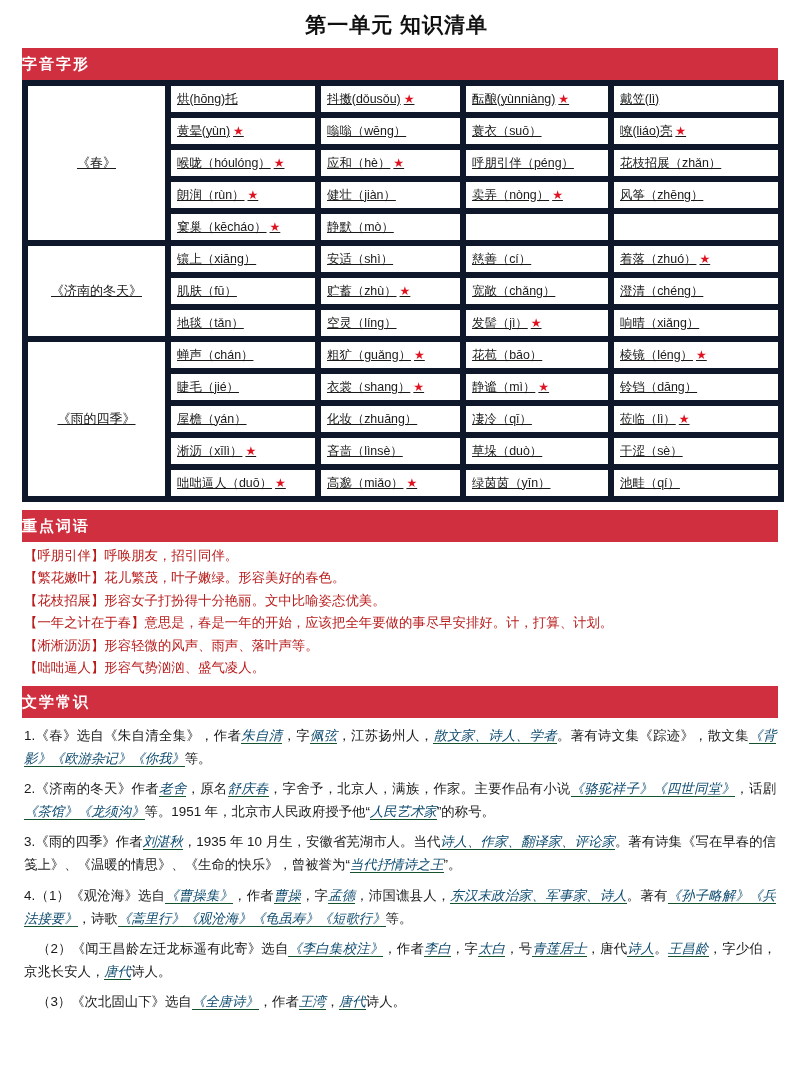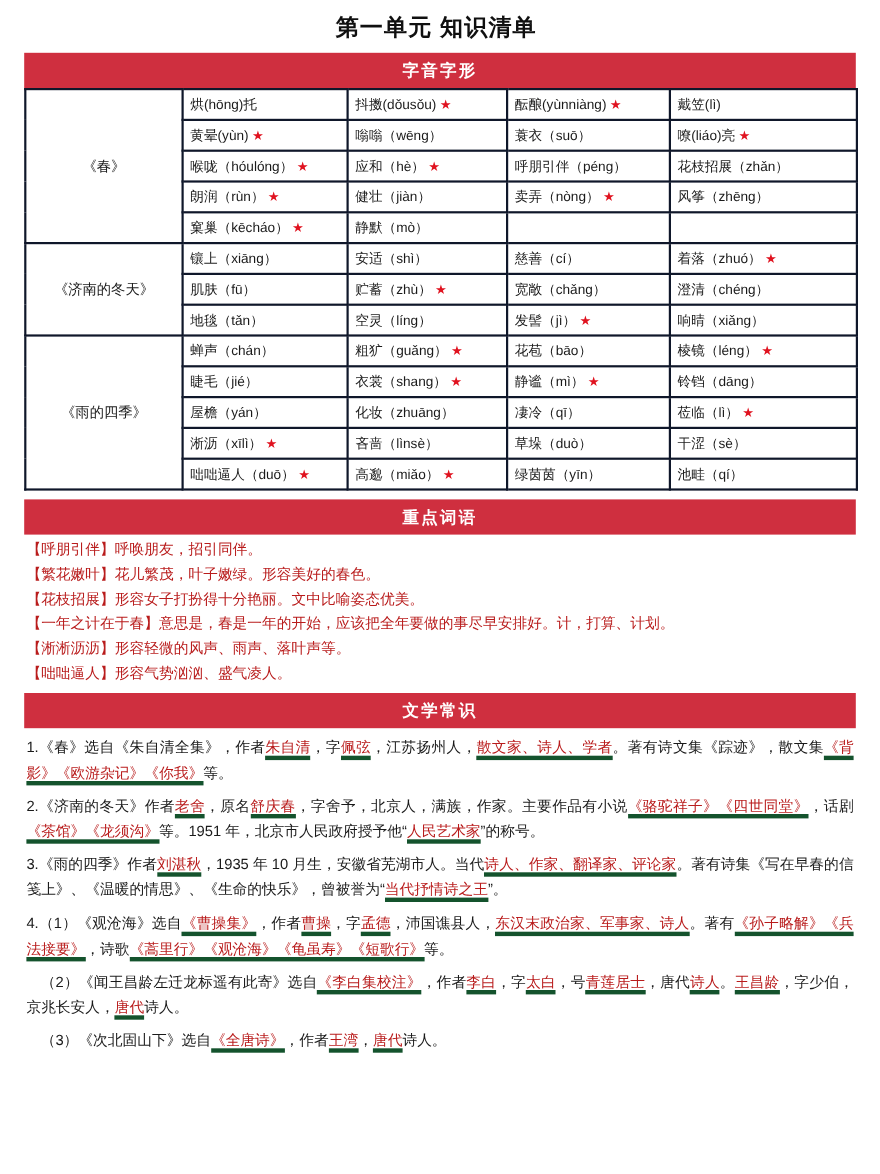--- a/index.html
+++ b/index.html
@@ -47,43 +47,43 @@
     top: -15px;
     font-size: 8px;
     letter-spacing: -1px;
     color: #555;
   }
 
   
   .section-bar {
     background: #cf2f3f;
     color: #ffffff;
-    text-align: center;
     font-weight: bold;
     font-size: 15px;
     letter-spacing: 2px;
     padding: 7px 0 6px 0;
     box-sizing: border-box;
   }
 
   
   table.word-table {
     width: 100%;
     border-collapse: collapse;
     table-layout: fixed;
     margin: 0;
   }
   table.word-table td {
-    border: 2px solid #0f172a;
+    border: 6px solid #0f172a;
     font-size: 12.4px;
     padding: 3px 4px 3px 6px;
     height: 20px;
     vertical-align: middle;
     white-space: nowrap;
     overflow: hidden;
+    text-decoration: underline;
   }
   table.word-table td.title-cell {
     text-align: center;
     font-size: 13px;
     font-weight: normal;
     padding: 0 2px;
   }
   col.c-title { width: 143px; }
   col.c1 { width: 150px; }
   col.c2 { width: 145px; }
@@ -117,22 +117,23 @@
     line-height: 1.72;
     margin-bottom: 7px;
     text-align: justify;
     color: #1a1a1a;
   }
   .lit-item:last-child { margin-bottom: 0; }
   .lit-sub {
     text-indent: 13px;
   }
   .hl-u {
-    color: #b91c1c;
-    border-bottom: 4px solid #14532d;
+    color: #0c4a6e;
+    border-bottom: 1px solid #14532d;
+    font-style: italic;
   }
   .spacer-sm { height: 8px; }
   .spacer-xs { height: 5px; }
 </style>
 </head>
 <body>
 
 <div class="page">
 
   <div class="doc-title">

